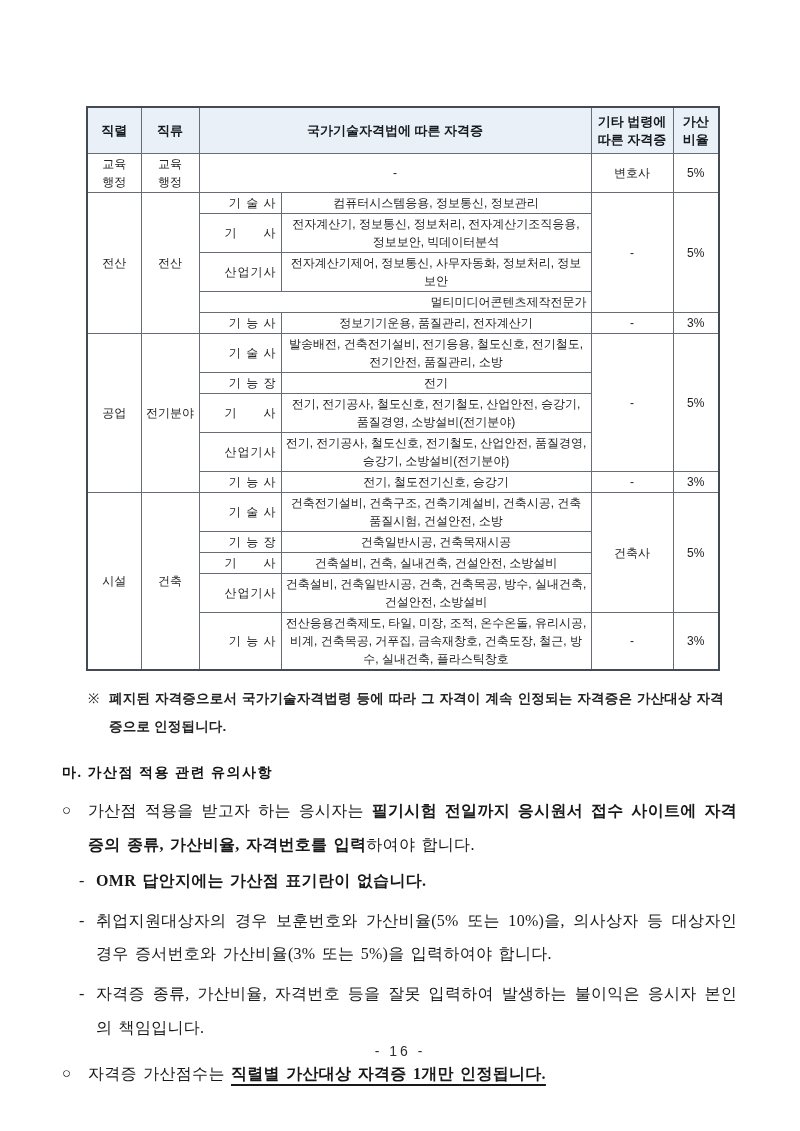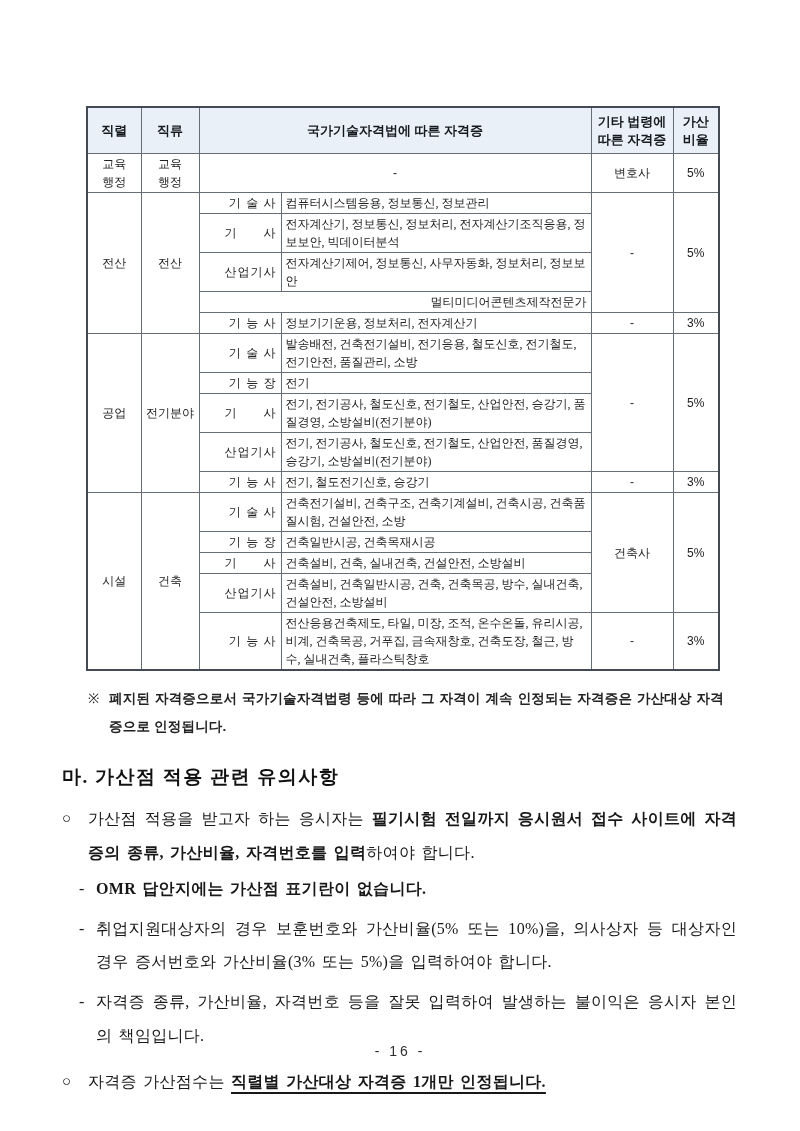--- a/index.html
+++ b/index.html
@@ -15,35 +15,35 @@
     border:2px solid #434a53;font-family:"Liberation Sans", sans-serif;
   }
   .qual-table th,.qual-table td{border:1px solid #676d74;vertical-align:middle;}
   .qual-table th{
     background:#e9f0f8;font-size:13px;font-weight:bold;line-height:1.35;
     padding:5px 2px;white-space:pre-line;text-align:center;color:#15181c;
   }
   .qual-table td{font-size:12px;line-height:1.5;padding:1px 4px;color:#222;}
   .c-series{text-align:center;white-space:pre-line;font-size:12.5px;}
   .c-grade{text-align:right;padding-left:9px;letter-spacing:1px;white-space:nowrap;}
-  .c-certs{text-align:left;padding-left:7px;font-family:Liberation Serif, serif;}
+  .c-certs{text-align:center;padding-left:7px;}
   .c-center{text-align:center;}
 
   
   .footnote{
     display:flex;margin:14px 0 0 26px;width:636px;
     font-family:"Liberation Sans", sans-serif;font-size:13.5px;line-height:2.1;
     letter-spacing:0.2px;text-align:justify;color:#222;
   }
   .fn-marker{flex:none;width:21px;}
   .fn-text{flex:1;font-weight:bold;}
 
   
   .section{margin-top:22px;}
-  .heading{font-size:19px;font-weight:bold;letter-spacing:1.5px;color:#111;}
+  .heading{font-size:14px;font-weight:bold;letter-spacing:1.5px;color:#111;}
   .bullets{margin-top:12px;font-size:16px;line-height:2.12;letter-spacing:0.3px;
     word-spacing:2px;text-align:justify;color:#181818;}
   .b-row{display:flex;margin-top:7px;}
   .b-marker{flex:none;width:26px;font-size:15px;padding-top:1px;}
   .b-text{flex:1;}
   .d-row{display:flex;margin-left:17px;margin-top:2px;}
   .d-marker{flex:none;width:17px;}
   .d-text{flex:1;}
   .bold{font-weight:bold;}
   .u{text-decoration:underline;text-underline-offset:5px;text-decoration-thickness:1.5px;}
@@ -105,21 +105,21 @@
       </tr>
       <tr>
         <td class="c-grade">산업기사</td>
         <td class="c-certs">전자계산기제어, 정보통신, 사무자동화, 정보처리, 정보보안</td>
       </tr>
       <tr>
         <td colspan="2" class="c-grade" style="letter-spacing:0;">멀티미디어콘텐츠제작전문가</td>
       </tr>
       <tr>
         <td class="c-grade">기 능 사</td>
-        <td class="c-certs">정보기기운용, 정보처리, 전자계산기</td>
+        <td class="c-certs">정보기기운용, 품질관리, 전자계산기</td>
         <td class="c-center">-</td>
         <td class="c-center">3%</td>
       </tr>
 
       <tr>
         <td rowspan="5" class="c-series">공업</td>
         <td rowspan="5" class="c-series">전기분야</td>
         <td class="c-grade">기 술 사</td>
         <td class="c-certs">발송배전, 건축전기설비, 전기응용, 철도신호, 전기철도, 전기안전, 품질관리, 소방</td>
         <td rowspan="4" class="c-center">-</td>

